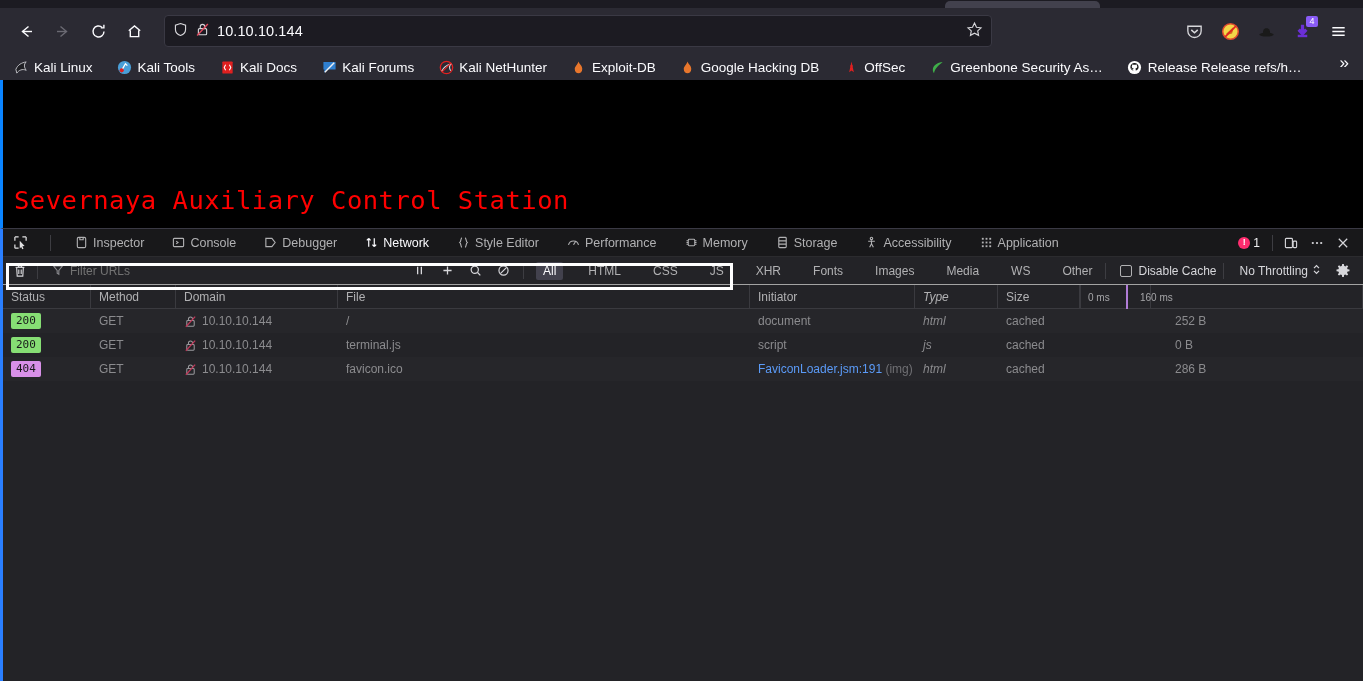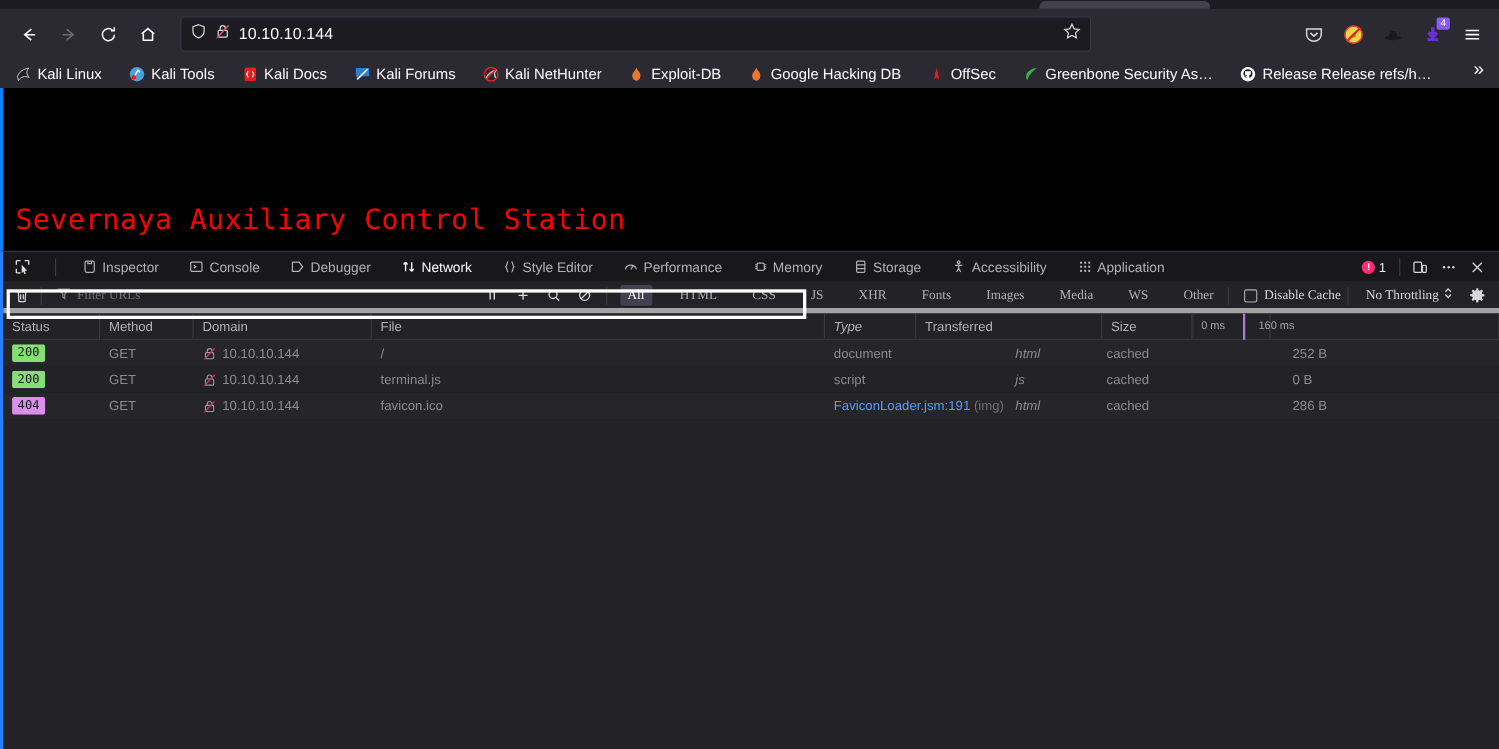--- a/index.html
+++ b/index.html
@@ -124,21 +124,21 @@
     align-items: center; justify-content: center; line-height: 1;
   }
   .dtr-icon {
     width: 24px; height: 24px; display: flex; align-items: center;
     justify-content: center; color: #d7d7db;
   }
 
   
   #net-toolbar {
     height: 28px; background: #232327; display: flex; align-items: center;
-    padding: 0 6px 0 4px; border-bottom: 5px solid #a3a3a3; font-family: Liberation Serif, serif;
+    padding: 0 6px 0 4px; border-bottom: 1px solid #a3a3a3;
   }
   #trash-btn {
     width: 26px; height: 24px; display: flex; align-items: center;
     justify-content: center; color: #d7d7db;
   }
   #filter-box {
     display: flex; align-items: center; gap: 6px; margin-left: 6px;
     flex: 0 0 auto; width: 300px; height: 20px; padding: 0 4px;
   }
   #filter-placeholder { color: #737373; font-size: 12px; }
@@ -626,22 +626,22 @@
       </div>
     </div>
   </div>
 
   <div id="net-table">
     <div class="trow" id="thead-row">
       <div class="cell c-status">Status</div>
       <div class="cell c-method">Method</div>
       <div class="cell c-domain">Domain</div>
       <div class="cell c-file">File</div>
+      <div class="cell c-init">Initiator</div>
       <div class="cell c-type">Type</div>
-      <div class="cell c-trans">Transferred</div>
       <div class="cell c-size">Size</div>
       <div class="cell c-wf">
         <div class="wf-label" style="left:8px">0 ms</div>
         <div class="wf-tick" style="left:0px"></div>
         <div class="wf-marker" style="left:46px"></div>
         <div class="wf-tick" style="left:70px"></div>
         <div class="wf-label" style="left:60px">160 ms</div>
       </div>
     </div>
 

